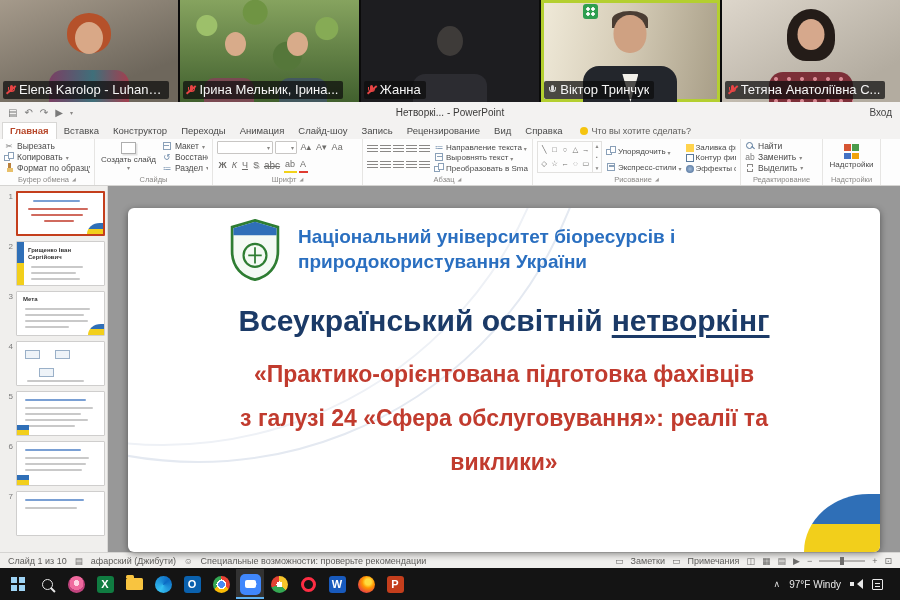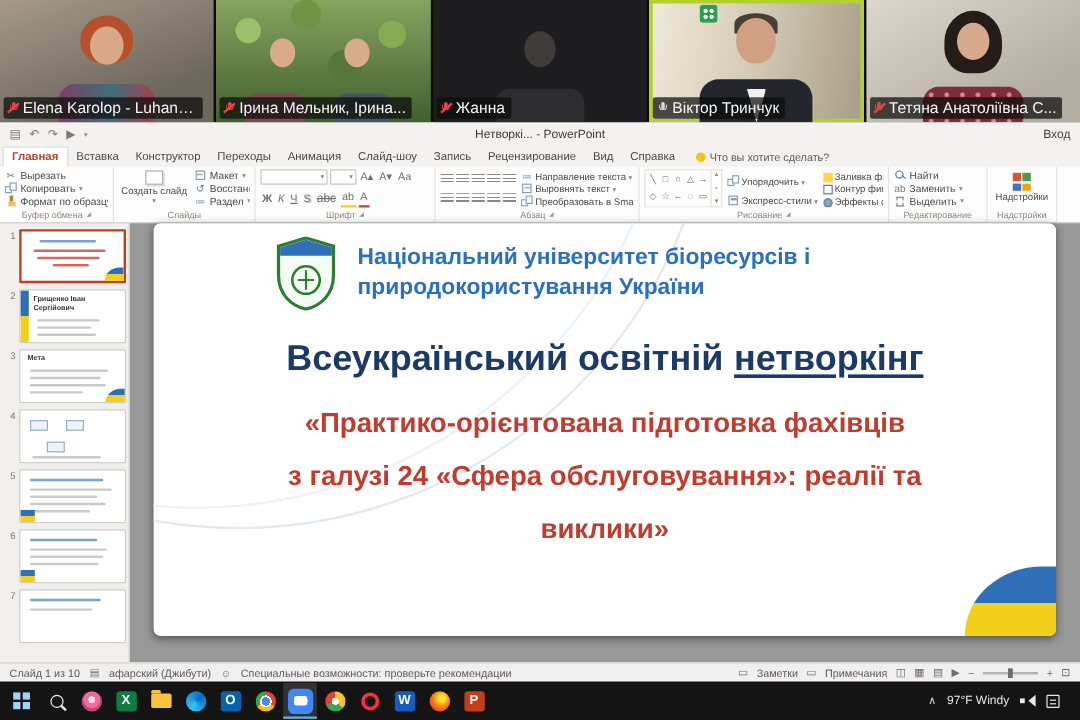--- a/index.html
+++ b/index.html
@@ -103,21 +103,21 @@
 .trow{display:flex;gap:3px;align-items:flex-start}
 .tnum{width:13px;font-size:8px;color:#7a7a7a;text-align:right;padding-top:1px;flex:0 0 auto}
 .thumb{flex:1;height:45px;background:#fff;border:1px solid #cfcecd;border-radius:1px;position:relative;overflow:hidden}
 .thumb.sel{border:2px solid #c43e1c}
 .bar{position:absolute;height:2px;background:#c9c9c9;border-radius:1px;display:block}
 .mflag{position:absolute;right:0;bottom:0;width:16px;height:11px;border-top-left-radius:80% 100%;background:linear-gradient(#2f6fb7 0 50%,#f2cf1b 50% 100%);display:block}
 .stripe{position:absolute;left:0;top:0;bottom:0;width:7px;background:linear-gradient(#2f6fb7 0 50%,#f2cf1b 50% 100%);display:block}
 .corner{position:absolute;left:0;bottom:0;width:12px;height:10px;background:linear-gradient(#2f6fb7 0 50%,#f2cf1b 50% 100%);display:block}
 .bx{position:absolute;width:15px;height:9px;border:1px solid #9ab0c8;background:#eef3f8;display:block}
 .caption{position:absolute;font-size:6px;color:#333;line-height:1.1;display:block}
-.canvas{flex:1;position:relative;display:flex;align-items:flex-start;justify-content:center;min-width:0}
+.canvas{flex:1;position:relative;display:flex;align-items:flex-end;justify-content:center;min-width:0}
 .slide{width:752px;height:344px;background:#fff;border-radius:6px;box-shadow:0 2px 7px rgba(0,0,0,.45);position:relative;overflow:hidden}
 .arc{position:absolute;border-radius:50%;border:2px solid #e4e9f1;width:800px;height:800px}
 .arc1{left:-330px;top:-545px}
 .arc2{left:-365px;top:-562px;border-color:#eef1f6}
 .logo{position:absolute;left:100px;top:11px}
 .univ{position:absolute;left:170px;top:17px;width:470px;font-size:19px;font-weight:bold;color:#2a6fc0;line-height:1.3}
 .stitle{position:absolute;left:0;right:0;top:96px;text-align:center;font-size:30px;font-weight:bold;color:#1b3a67}
 .stitle .u2{text-decoration:underline;text-underline-offset:4px;margin-left:9px}
 .subs{position:absolute;left:0;right:0;top:153px;text-align:center;color:#c13b2e;font-size:23px;font-weight:bold}
 .subs div{margin-bottom:17px}

